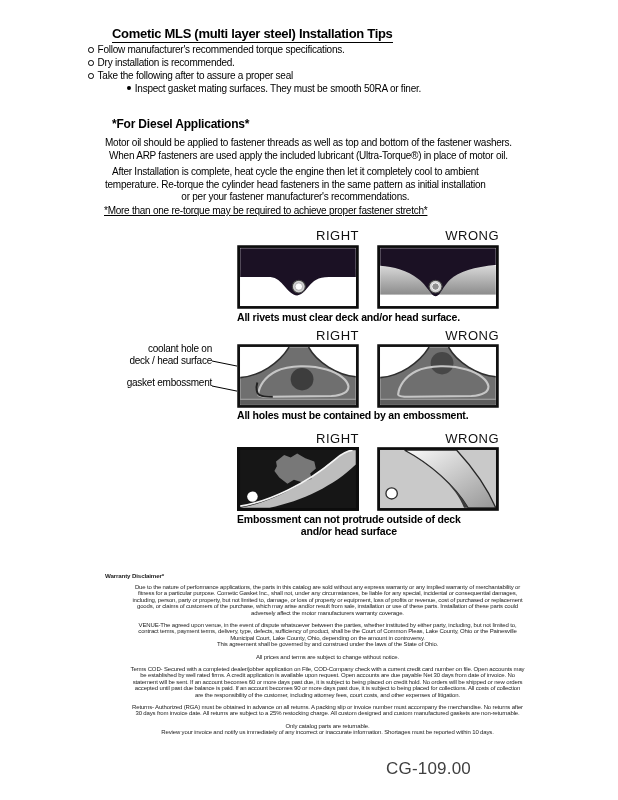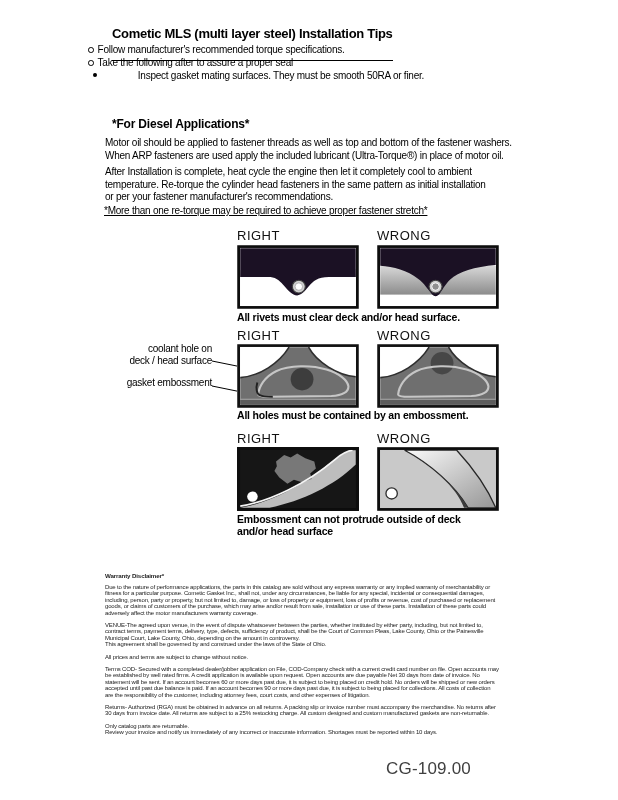--- a/index.html
+++ b/index.html
@@ -2,39 +2,39 @@
 <html><head>
 <meta charset="utf-8">
 <style>
   html,body{margin:0;padding:0;}
   body{
     width:618px;height:800px;overflow:hidden;position:relative;
     background:#ffffff;color:#000;
     font-family:"Liberation Sans", sans-serif;
   }
   .abs{position:absolute;}
-  .pre{white-space:pre-line;}
+  .pre{white-space:pre-line;text-align:center;}
 
   .title{
     left:112px;top:26px;font-size:13px;font-weight:bold;letter-spacing:-0.3px;
-    border-bottom:1.5px solid #000;padding-bottom:19px;
+    border-bottom:1.5px solid #000;padding-bottom:1px;
   }
   .bullets{left:88px;top:44px;font-size:10px;letter-spacing:-0.25px;}
   .bi{display:flex;align-items:flex-start;height:13px;}
-  .sub{margin-left:5px;gap:37px;}
+  .sub{margin-left:39px;}
   .ring{flex:none;width:3.6px;height:3.6px;border:0.9px solid #000;border-radius:50%;margin:3.2px 4px 0 0;}
   .dot{flex:none;width:3.8px;height:3.8px;background:#000;border-radius:50%;margin:3.4px 4px 0 0;}
 
   .h2{left:112px;top:117px;font-size:12px;font-weight:bold;letter-spacing:-0.2px;}
   .bodytext{font-size:10px;line-height:12.5px;letter-spacing:-0.25px;}
   .p1{left:105px;top:137px;}
   .p2{left:105px;top:166px;}
   .note{left:104px;top:205px;text-decoration:underline;}
 
-  .dg-label{width:122px;text-align:left;font-size:13px;letter-spacing:0.5px;color:#111;}
+  .dg-label{width:122px;text-align:right;font-size:13px;letter-spacing:0.5px;color:#111;}
   .panel{width:122px;height:64px;}
   .panel svg{width:122px;height:64px;display:block;}
   .caption{font-size:10.5px;font-weight:bold;letter-spacing:-0.2px;line-height:11.5px;}
 
   .side-label{width:122px;text-align:right;font-size:10px;line-height:11.5px;letter-spacing:-0.25px;}
 
   .warranty{left:105px;top:573px;width:445px;font-size:6px;line-height:6.4px;letter-spacing:-0.15px;color:#1d1d1d;}
   .wh{font-weight:bold;margin-bottom:4.5px;font-size:6.2px;}
   .wp{margin-bottom:6px;}
 
@@ -55,20 +55,24 @@
     </linearGradient>
   </defs>
 </svg>
 
 <div class="abs title">Cometic MLS (multi layer steel) Installation Tips</div>
 
 <div class="abs bullets">
   <div class="bi">
       <span class="ring"></span>
       <span>Follow manufacturer's recommended torque specifications.</span>
+    </div>
+  <div class="bi">
+      <span class="ring"></span>
+      <span>Dry installation is recommended.</span>
     </div>
   <div class="bi">
       <span class="ring"></span>
       <span>Take the following after to assure a proper seal</span>
     </div>
   <div class="bi sub">
       <span class="dot"></span>
       <span>Inspect gasket mating surfaces.  They must be smooth 50RA or finer.</span>
     </div>
 </div>

